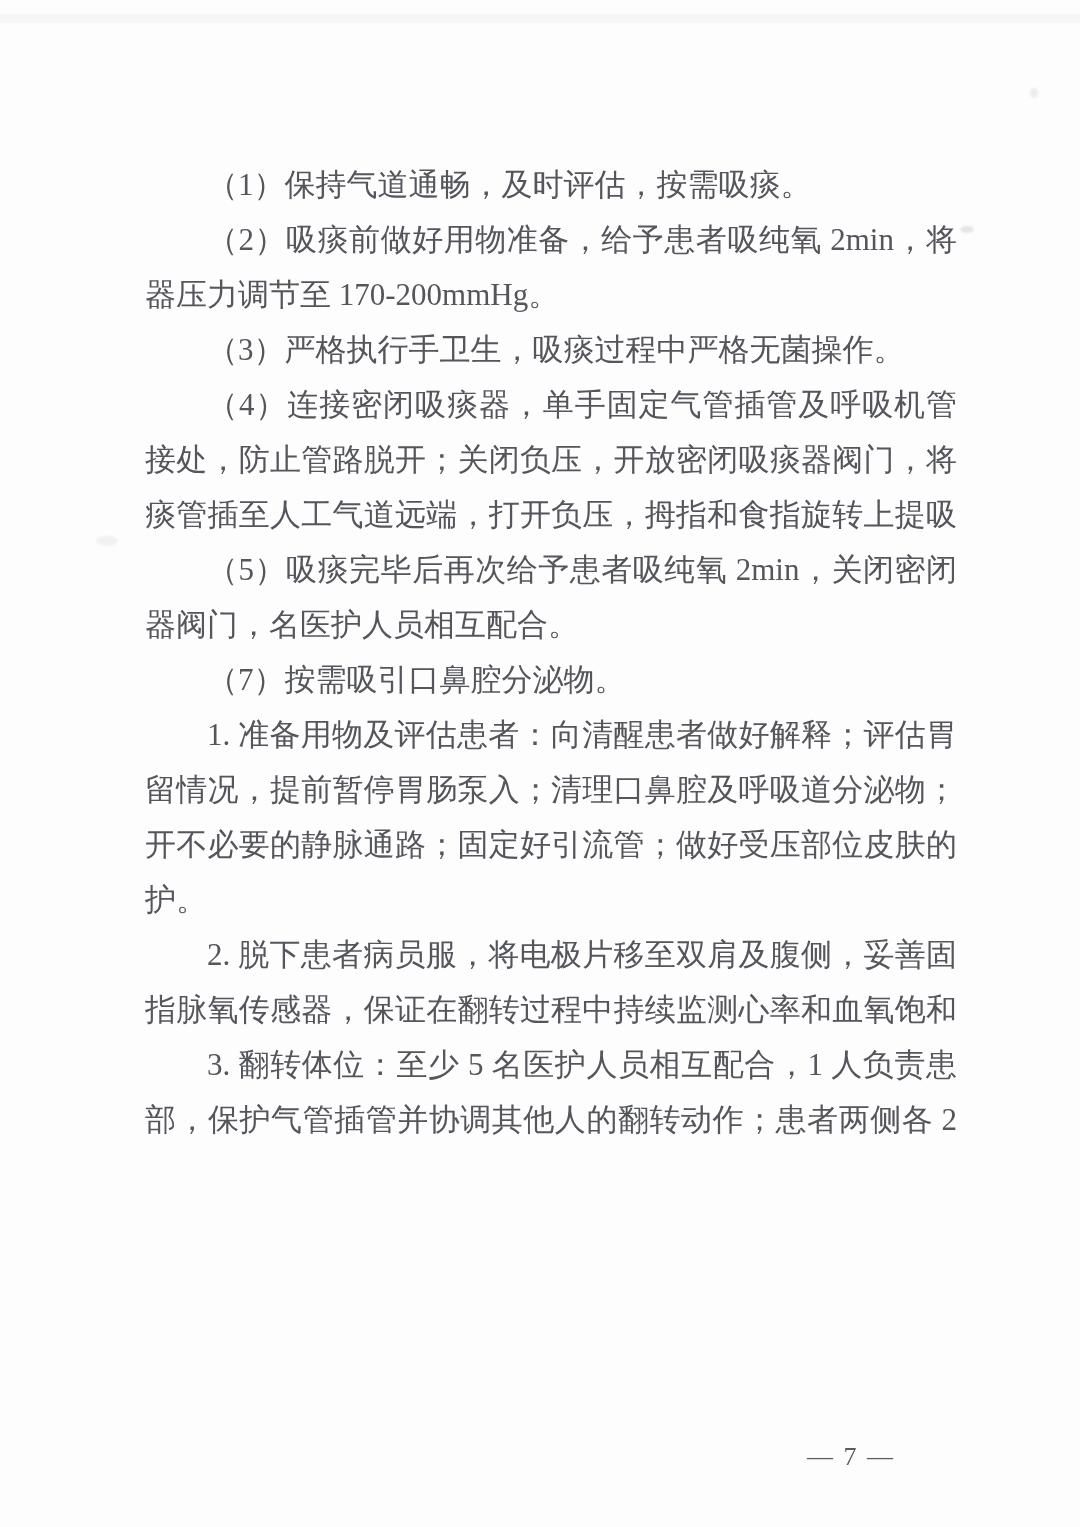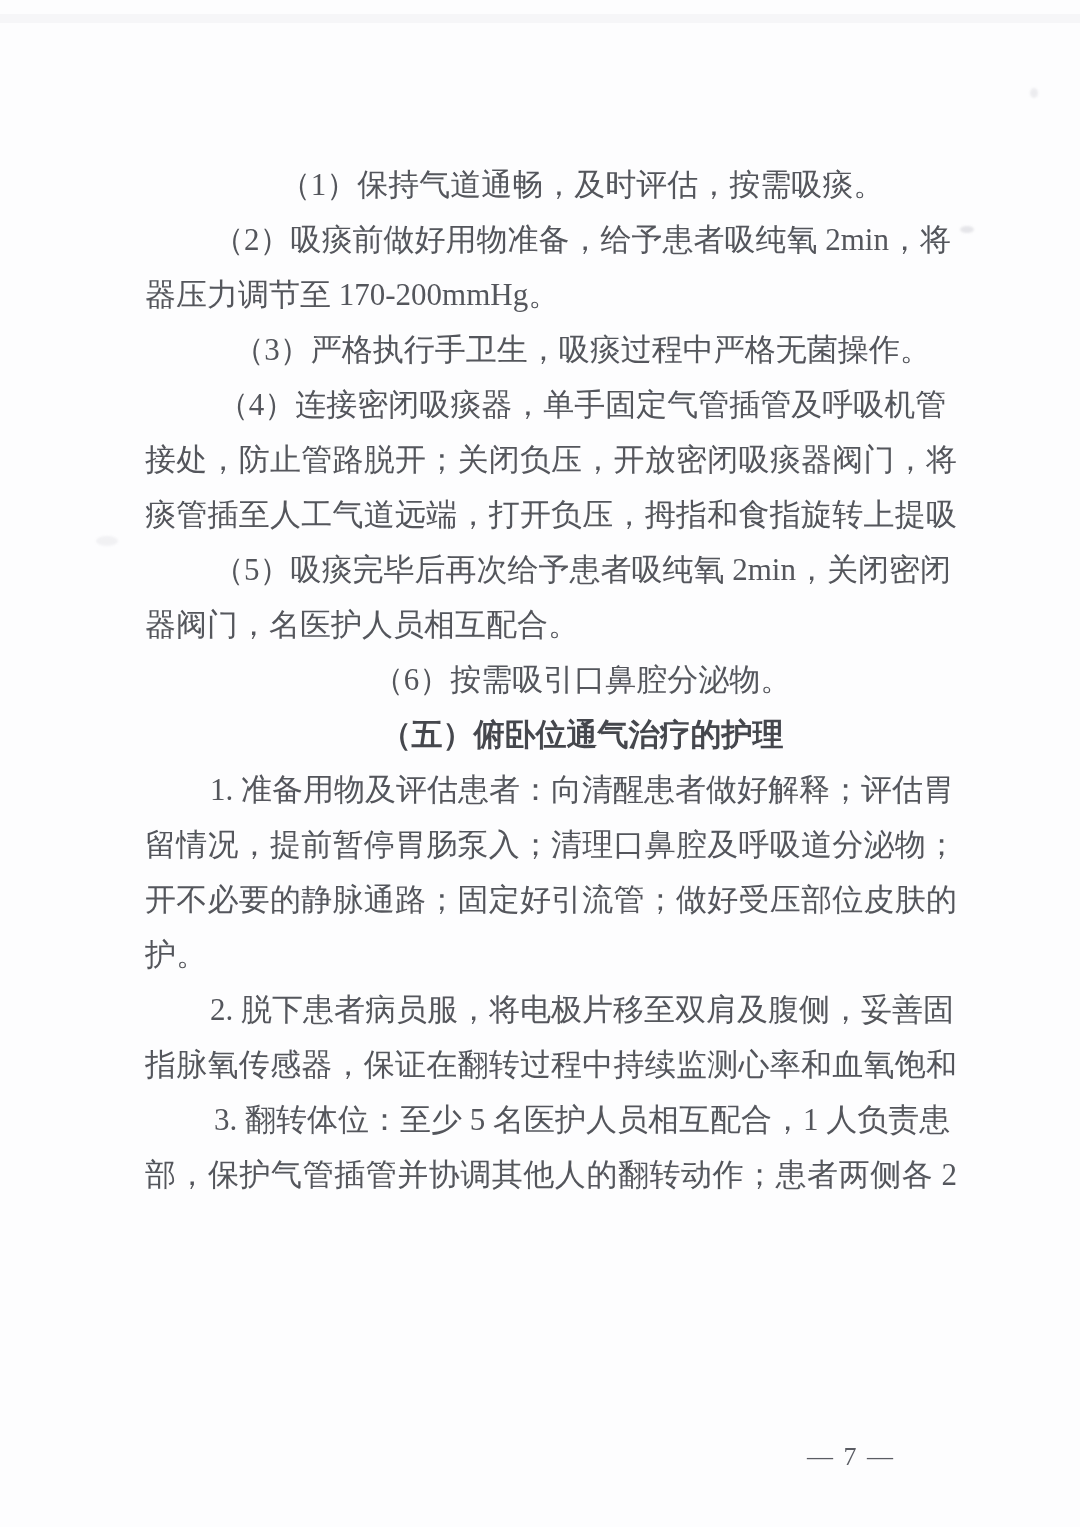--- a/index.html
+++ b/index.html
@@ -54,21 +54,20 @@
     text-align: left;
   }
   .line.fill {
     white-space: normal;
     text-align: justify;
     text-align-last: justify;
     overflow: hidden;
   }
   .line.indent {
     text-indent: 2em;
-    text-align: center;
   }
   .line.bold {
     font-weight: bold;
     color: #45474d;
   }
   .page-footer {
     position: absolute;
     top: 1437px;
     left: 0;
     right: 185px;
@@ -92,22 +91,21 @@
   <main class="content">
     <div class="line indent">（1）保持气道通畅，及时评估，按需吸痰。</div>
     <div class="line indent fill">（2）吸痰前做好用物准备，给予患者吸纯氧 2min，将吸引</div>
     <div class="line">器压力调节至 170-200mmHg。</div>
     <div class="line indent">（3）严格执行手卫生，吸痰过程中严格无菌操作。</div>
     <div class="line indent fill">（4）连接密闭吸痰器，单手固定气管插管及呼吸机管路连</div>
     <div class="line fill">接处，防止管路脱开；关闭负压，开放密闭吸痰器阀门，将吸</div>
     <div class="line fill">痰管插至人工气道远端，打开负压，拇指和食指旋转上提吸痰</div>
     <div class="line indent fill">（5）吸痰完毕后再次给予患者吸纯氧 2min，关闭密闭吸痰</div>
     <div class="line">器阀门，名医护人员相互配合。</div>
-    <div class="line indent">（6）按需吸引口鼻腔分泌物。</div>
-    <div class="line indent bold">（五）俯卧位通气治疗的护理</div>
+    <div class="line indent">（7）按需吸引口鼻腔分泌物。</div>
     <div class="line indent fill">1. 准备用物及评估患者：向清醒患者做好解释；评估胃潴</div>
     <div class="line fill">留情况，提前暂停胃肠泵入；清理口鼻腔及呼吸道分泌物；断</div>
     <div class="line fill">开不必要的静脉通路；固定好引流管；做好受压部位皮肤的保</div>
     <div class="line">护。</div>
     <div class="line indent fill">2. 脱下患者病员服，将电极片移至双肩及腹侧，妥善固定</div>
     <div class="line fill">指脉氧传感器，保证在翻转过程中持续监测心率和血氧饱和度，</div>
     <div class="line indent fill">3. 翻转体位：至少 5 名医护人员相互配合，1 人负责患者头</div>
     <div class="line fill">部，保护气管插管并协调其他人的翻转动作；患者两侧各 2 人，</div>
   </main>
 

